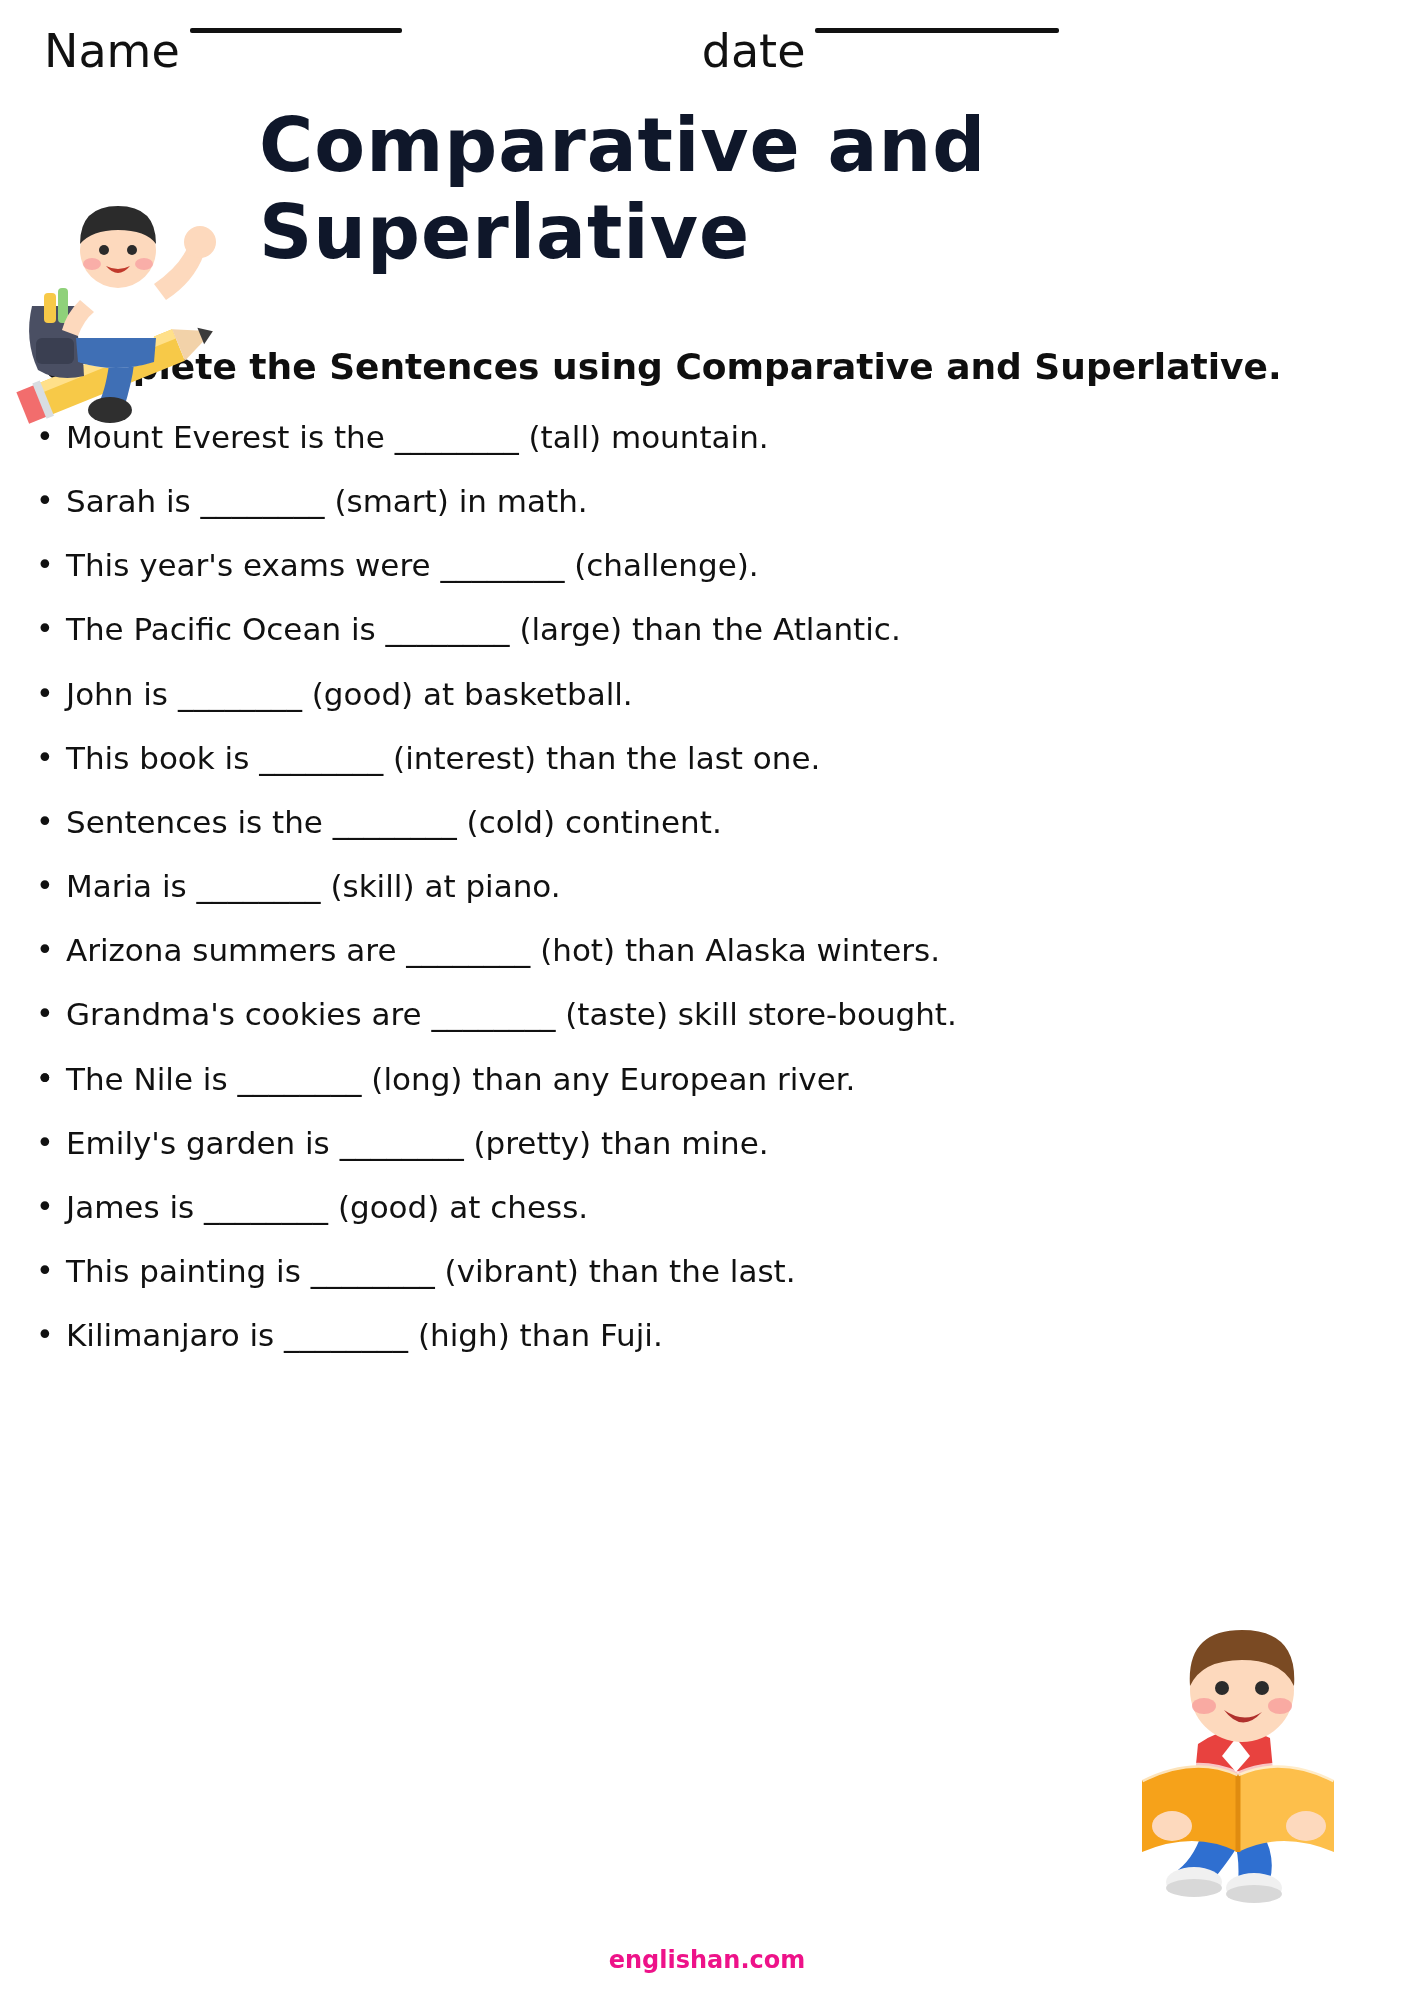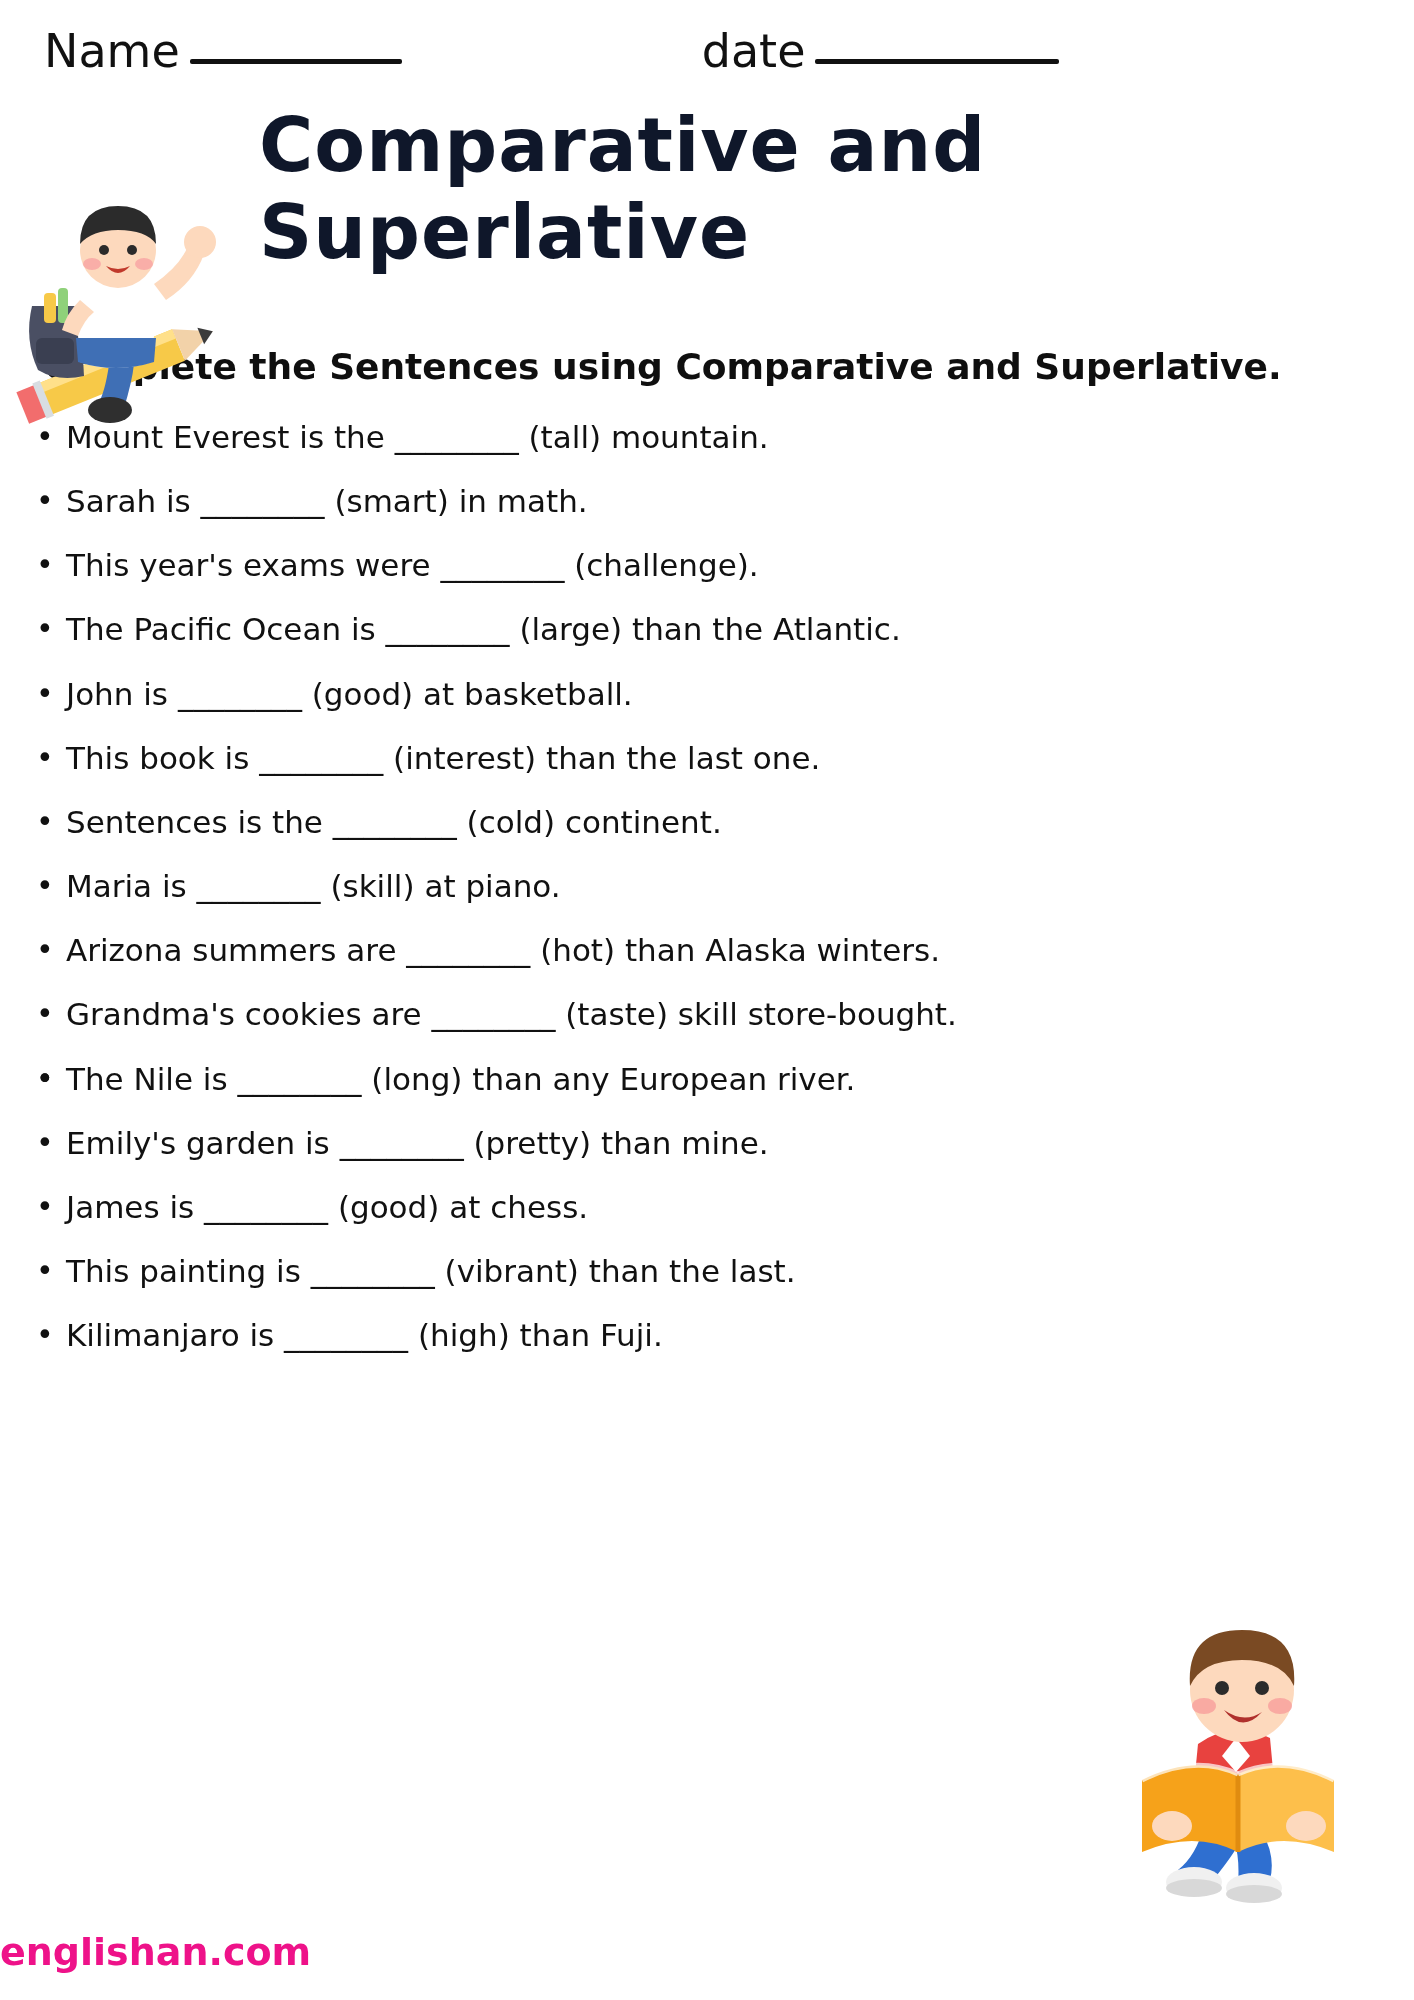--- a/index.html
+++ b/index.html
@@ -17,21 +17,21 @@
 
   
   .header-row {
     display: flex;
     align-items: flex-end;
     padding: 28px 44px 0 44px;
     box-sizing: border-box;
   }
   .name-group, .date-group {
     display: flex;
-    align-items: flex-end;
+    align-items: flex-start;
   }
   .name-group { margin-left: 0; }
   .date-group { margin-left: 300px; }
   .field-label {
     font-size: 46px;
     color: #111;
     font-family: "DejaVu Sans", sans-serif;
     line-height: 1;
   }
   .field-rule {
@@ -115,22 +115,22 @@
     width: 300px;
     height: 310px;
   }
 
   
   .footer {
     position: absolute;
     left: 0;
     right: 0;
     bottom: 26px;
-    text-align: left;
-    font-size: 38px;
+    text-align: center;
+    font-size: 24px;
     font-weight: bold;
     color: #ee1289;
     font-family: "DejaVu Sans", sans-serif;
   }
 </style>
 </head>
 <body>
 
 <div class="header-row">
   <div class="name-group">

